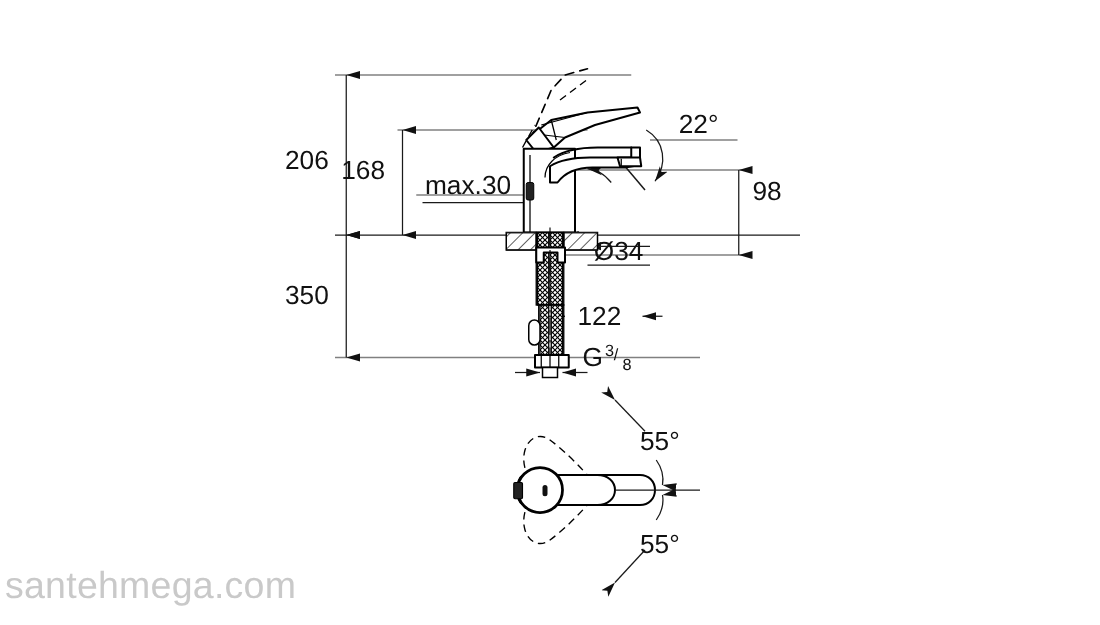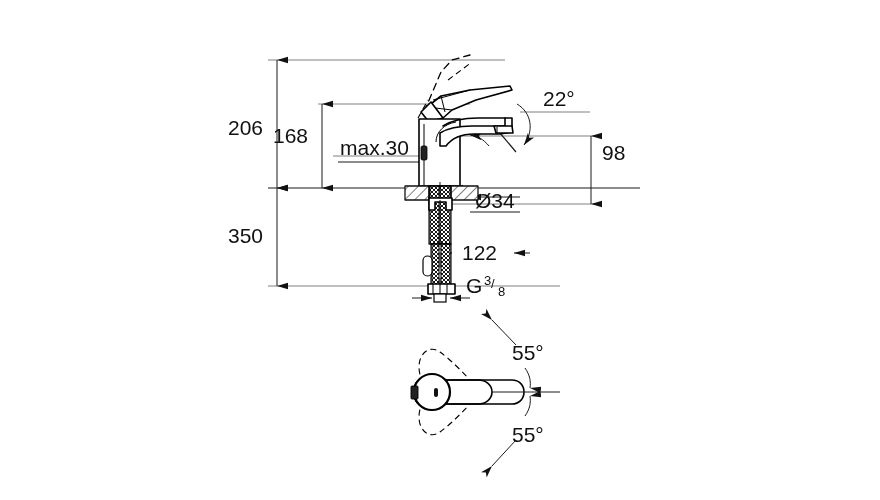--- a/index.html
+++ b/index.html
@@ -296,13 +296,14 @@
       </g>
 
       <g>
         <line class="dimline" x1="492" y1="466" x2="516" y2="440" marker-start="url(#arrSlant)"></line>
         <text class="dimtext" x="512" y="442" text-anchor="start">55°</text>
         <path class="dimline" d="M530,396 C531,402 530,409 525,416" marker-start="url(#arrUp)"></path>
       </g>
     </g>
   </svg>
 
+  <div class="watermark">santehmega.com</div>
 </div>
 
 </body></html>

